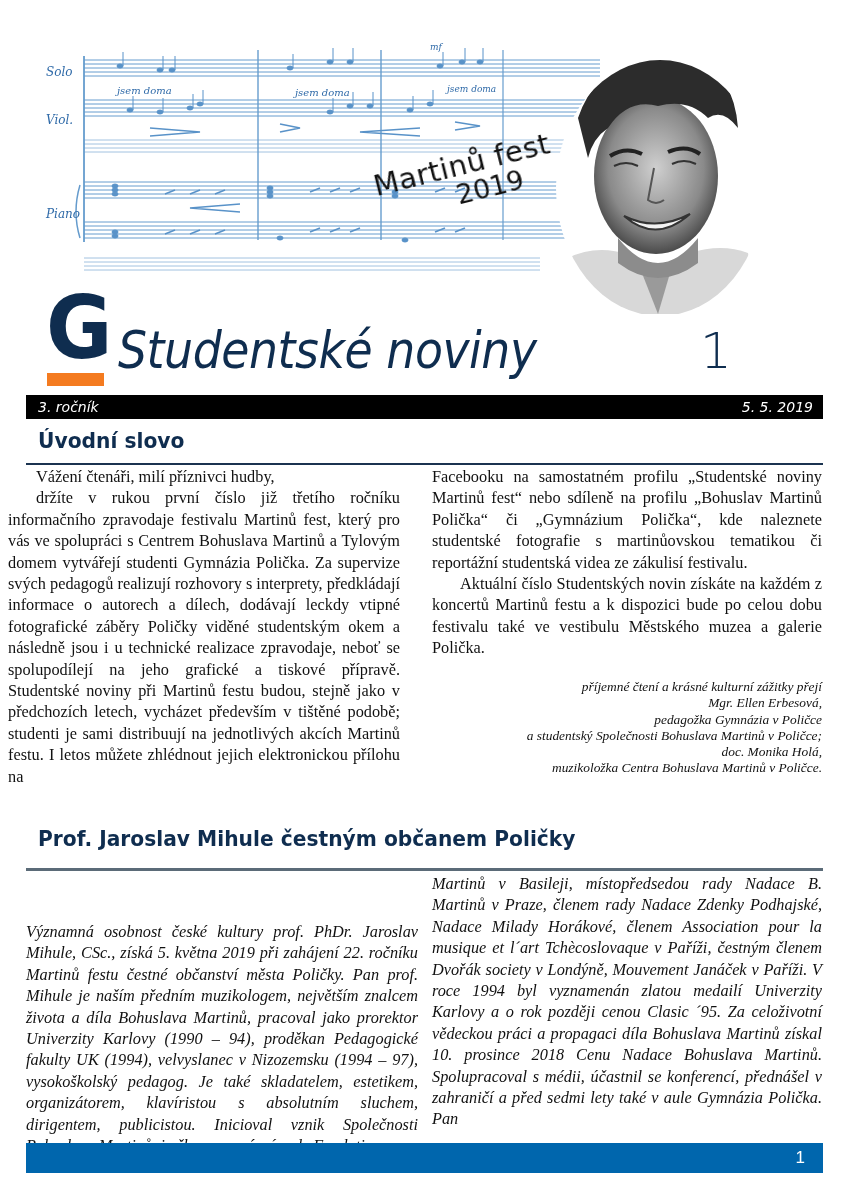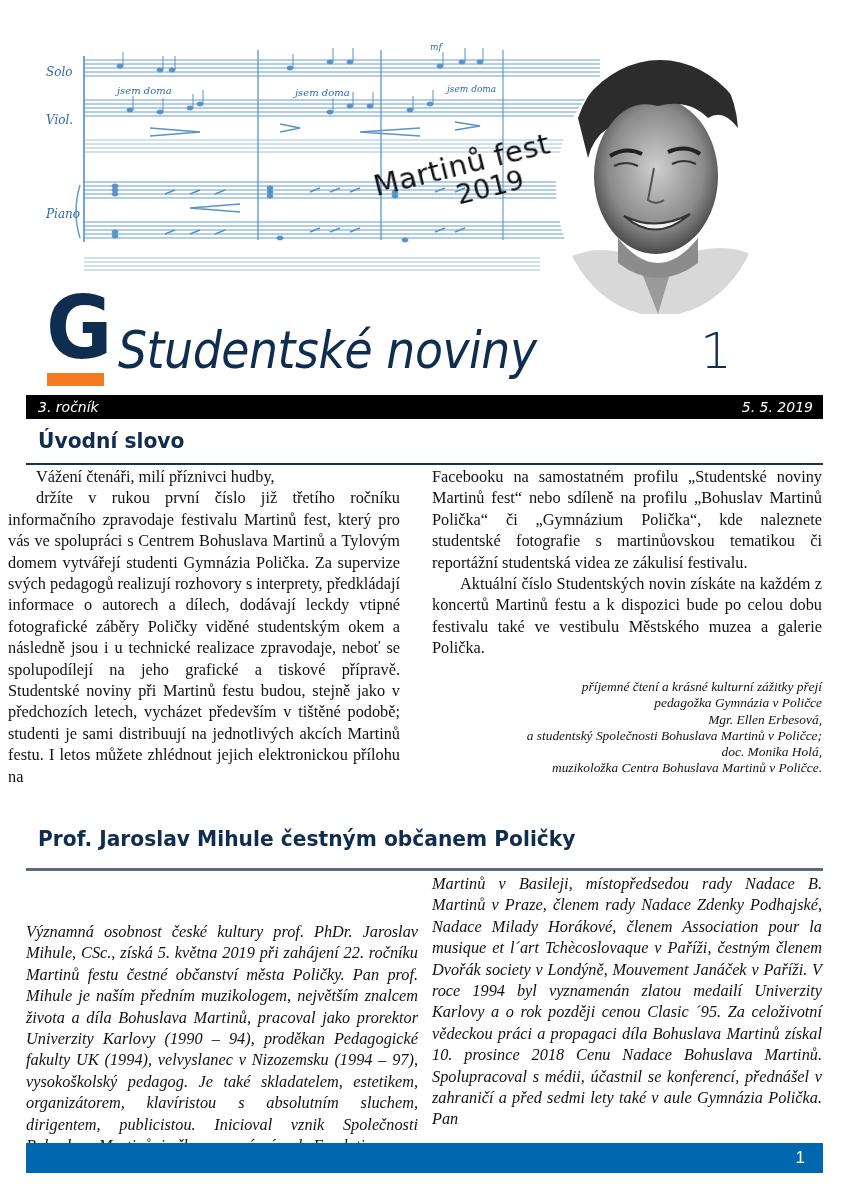--- a/index.html
+++ b/index.html
@@ -236,22 +236,22 @@
   <p class="ind">Vážení čtenáři, milí příznivci hudby,</p>
   <p class="ind">držíte v rukou první číslo již třetího ročníku informačního zpravodaje festivalu Martinů fest, který pro vás ve spolupráci s Centrem Bohuslava Martinů a Tylovým domem vytvářejí studenti Gymnázia Polička. Za supervize svých pedagogů realizují rozhovory s interprety, předkládají informace o autorech a dílech, dodávají leckdy vtipné fotografické záběry Poličky viděné studentským okem a následně jsou i u technické realizace zpravodaje, neboť se spolupodílejí na jeho grafické a tiskové přípravě. Studentské noviny při Martinů festu budou, stejně jako v předchozích letech, vycházet především v tištěné podobě; studenti je sami distribuují na jednotlivých akcích Martinů festu. I letos můžete zhlédnout jejich elektronickou přílohu na</p>
 </div>
 <div class="col" style="left:432px; top:466px; width:390px;">
   <p>Facebooku na samostatném profilu „Studentské noviny Martinů fest“ nebo sdíleně na profilu „Bohuslav Martinů Polička“ či „Gymnázium Polička“, kde naleznete studentské fotografie s martinůovskou tematikou či reportážní studentská videa ze zákulisí festivalu.</p>
   <p class="ind">Aktuální číslo Studentských novin získáte na každém z koncertů Martinů festu a k dispozici bude po celou dobu festivalu také ve vestibulu Městského muzea a galerie Polička.</p>
 </div>
 
 <div class="sign">
   <div>příjemné čtení a krásné kulturní zážitky přejí</div>
+  <div>Mgr. Ellen Erbesová,</div>
   <div>pedagožka Gymnázia v Poličce</div>
-  <div>Mgr. Ellen Erbesová,</div>
   <div>a studentský Společnosti Bohuslava Martinů v Poličce;</div>
   <div>doc. Monika Holá,</div>
   <div>muzikoložka Centra Bohuslava Martinů v Poličce.</div>
 </div>
 
 <div class="section-head" style="top:826px;">Prof. Jaroslav Mihule čestným občanem Poličky</div>
 <div class="rule thick" style="top:868px;"></div>
 
 <div class="col italic" style="left:26px; top:873px; width:392px;margin-top:48px;">
   <p>Významná osobnost české kultury prof. PhDr. Jaroslav Mihule, CSc., získá 5. května 2019 při zahájení 22. ročníku Martinů festu čestné občanství města Poličky. Pan prof. Mihule je naším předním muzikologem, největším znalcem života a díla Bohuslava Martinů, pracoval jako prorektor Univerzity Karlovy (1990 – 94), proděkan Pedagogické fakulty UK (1994), velvyslanec v Nizozemsku (1994 – 97), vysokoškolský pedagog. Je také skladatelem, estetikem, organizátorem, klavíristou s absolutním sluchem, dirigentem, publicistou. Inicioval vznik Společnosti Bohuslava Martinů, je členem správní rady Fondation</p>

